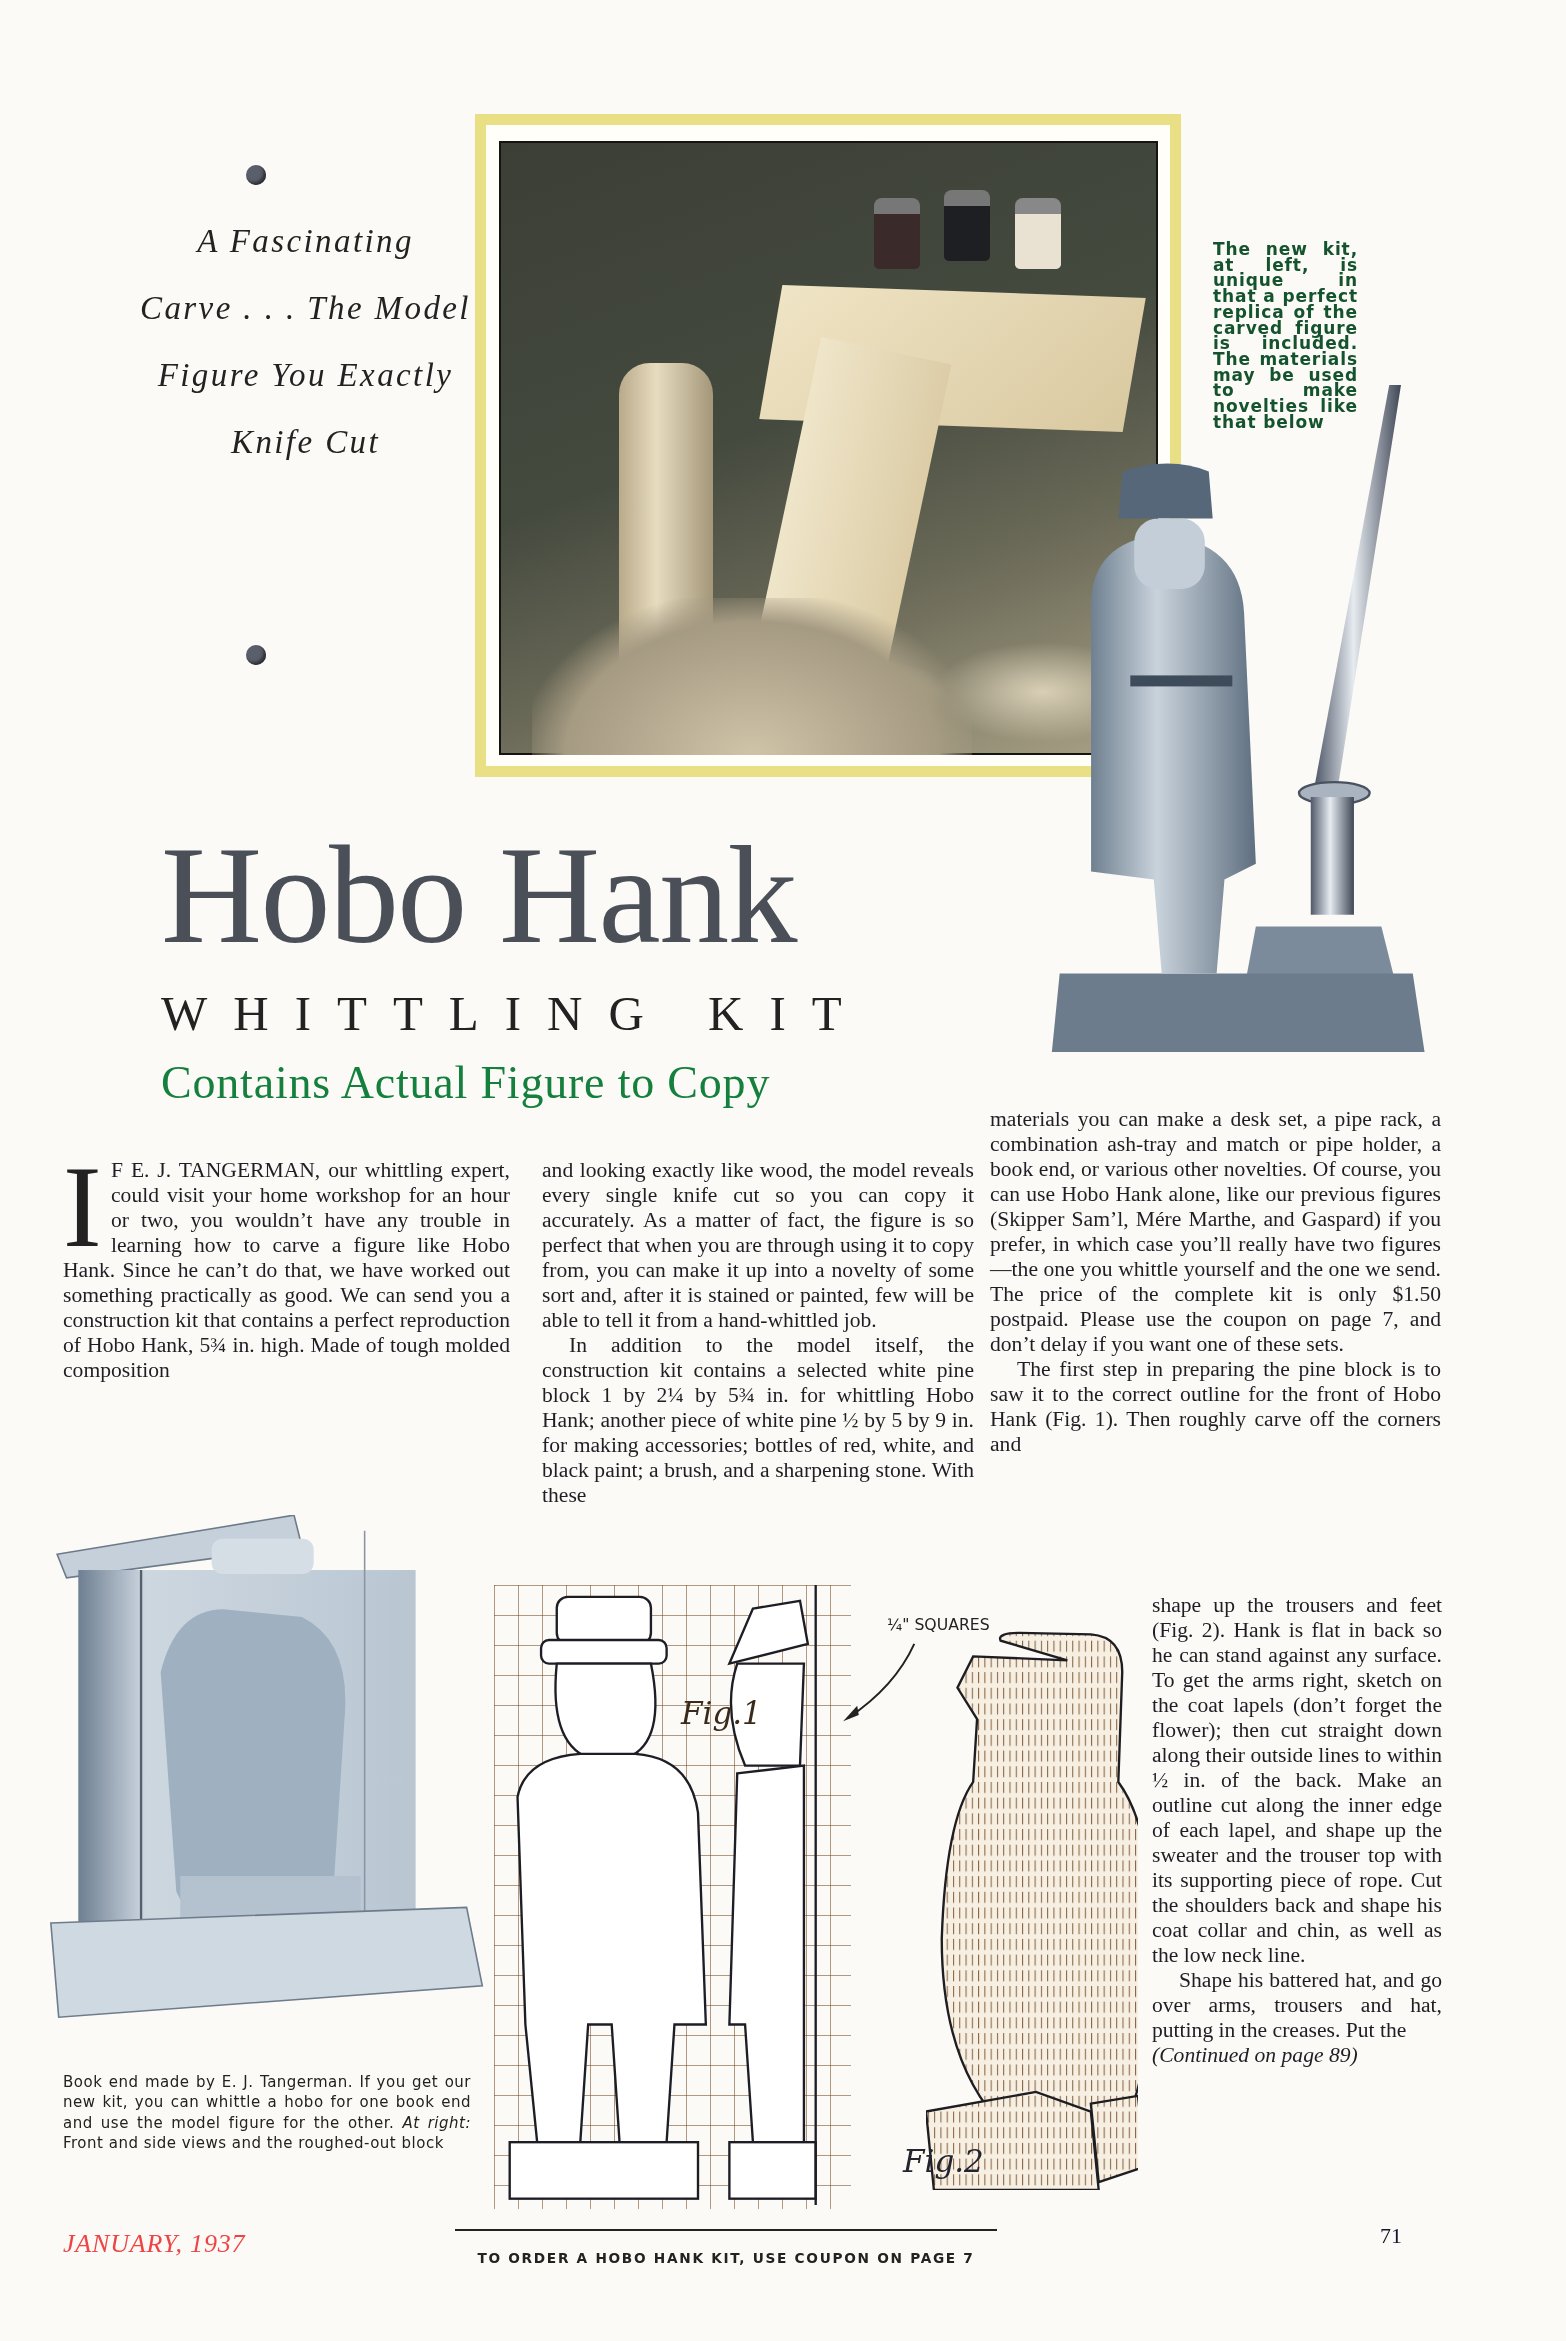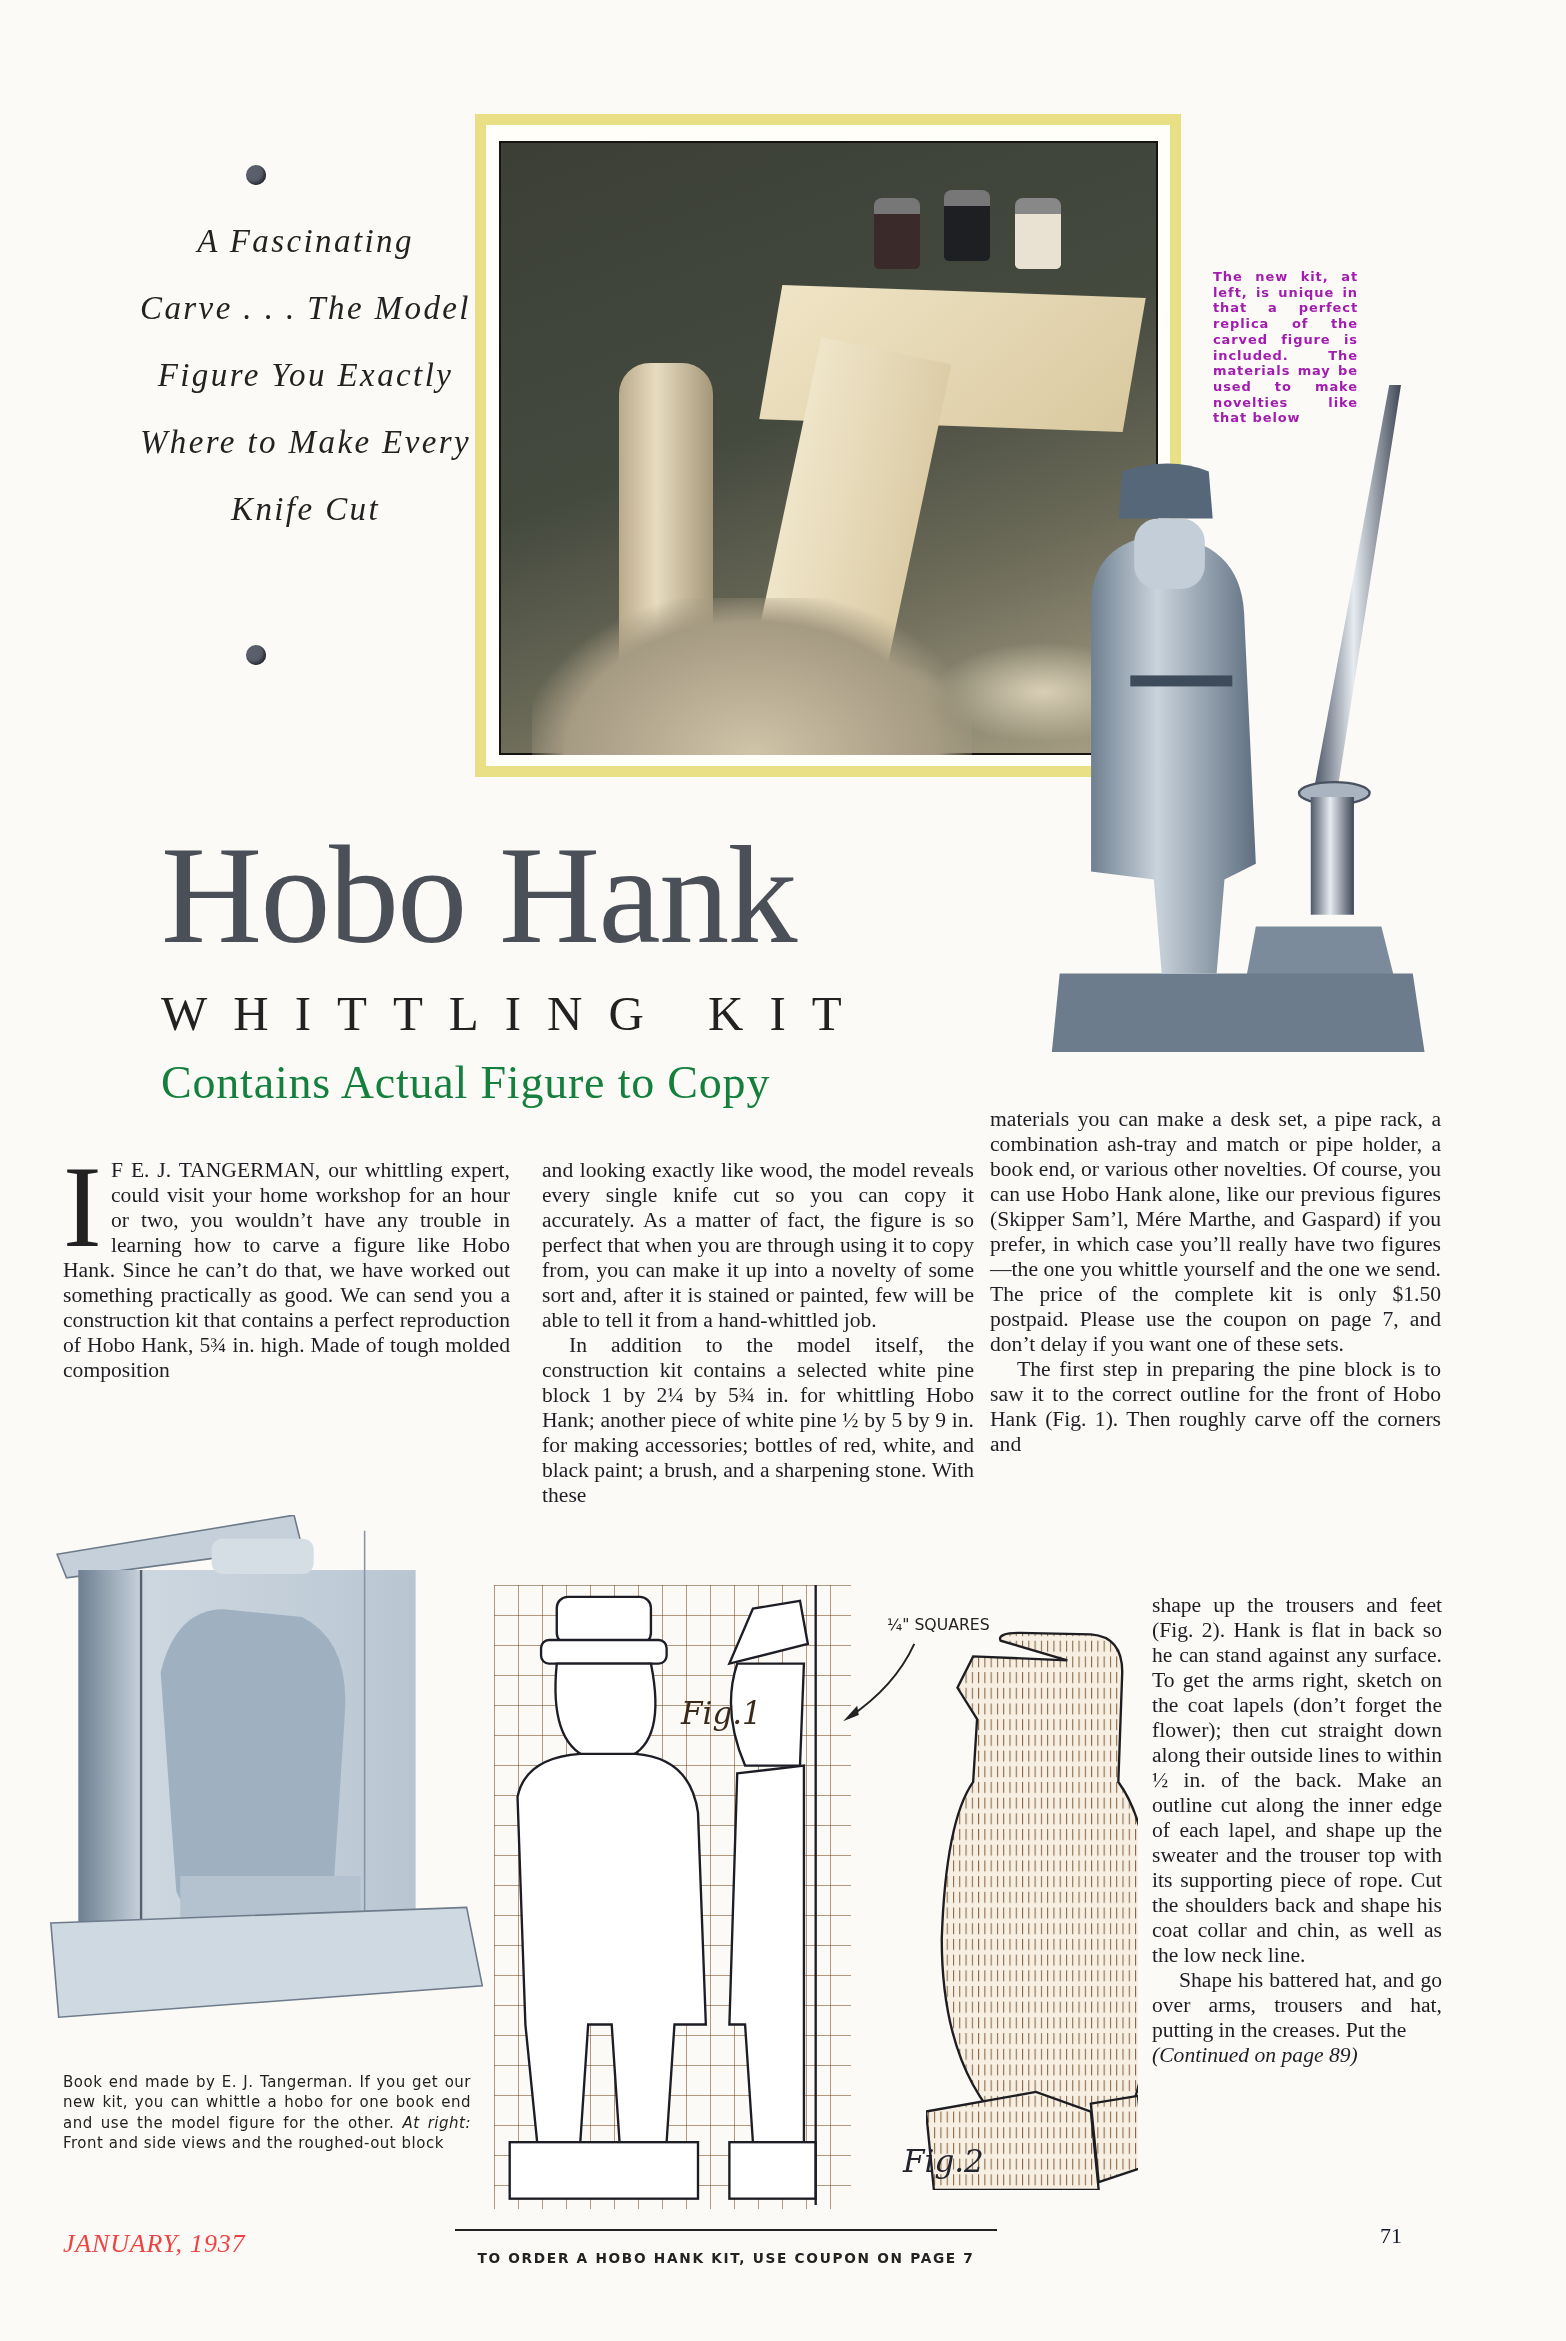--- a/index.html
+++ b/index.html
@@ -14,22 +14,22 @@
   .frame{left:475px;top:114px;width:706px;height:663px;background:#e9df84;}
   .frame-inner{position:absolute;left:11px;top:11px;right:11px;bottom:11px;background:#fffef8;}
   .photo{position:absolute;left:23.5px;top:27px;width:655px;height:610px;border:2.4px solid #161410;
          background:
            radial-gradient(ellipse 110px 47px at 369px 549px,#e7dcc3,transparent 70%),
            radial-gradient(ellipse 157px 71px at 542px 549px,#d9cfb6,transparent 70%),
            linear-gradient(160deg,#3b3f36 0%,#454a3f 45%,#6b6a58 70%,#a9a186 100%);}
   .jar{position:absolute;width:46px;height:71px;border-radius:7.8px 7.8px 4.7px 4.7px;}
   .board{position:absolute;background:linear-gradient(135deg,#efe4c5,#d9c9a0);}
   
-  .cap-top{left:1213px;top:269px;width:145px;font-family:"DejaVu Sans",sans-serif;font-weight:bold;
-           font-size:13px;line-height:15.7px;text-align:justify;letter-spacing:0.9px;color:#a21caf;}
+  .cap-top{left:1213px;top:242px;width:145px;font-family:"DejaVu Sans",sans-serif;font-weight:bold;
+           font-size:17px;line-height:15.7px;text-align:justify;letter-spacing:0.9px;color:#14532d;}
   
   .deskset{left:1044px;top:377px;width:408px;height:691px;}
   
   .h1{left:161px;top:824px;font-size:140px;line-height:141px;color:#4b5058;letter-spacing:-1.6px;}
   .h2{left:161px;top:985px;font-size:49px;letter-spacing:26px;color:#222;}
   .h3{left:161px;top:1056px;font-size:46px;letter-spacing:0.8px;color:#15803d;}
   
   .col{font-size:21.6px;line-height:25px;text-align:justify;color:#1e1e24;}
   .col p{margin:0;}
   .col p.ind{text-indent:27px;}
@@ -60,21 +60,20 @@
   .foot-page{left:1380px;top:2223px;font-size:22px;color:#0f172a;}
 </style>
 </head>
 <body>
 
 <div class="abs dot" style="left:246px;top:165px;"></div>
 <div class="abs deck" style="top:208px;">
   <div>A Fascinating</div>
   <div>Carve . . . The Model</div>
   <div>Figure You Exactly</div>
-  <div>Where to Make Every</div>
   <div>Knife Cut</div>
 </div>
 <div class="abs dot" style="left:246px;top:645px;"></div>
 
 <div class="abs frame">
   <div class="frame-inner"></div>
   <div class="photo">
 
     <div class="board" style="left:267px;top:149px;width:369px;height:133px;transform:skewY(-8deg) rotate(10deg);"></div>
 

